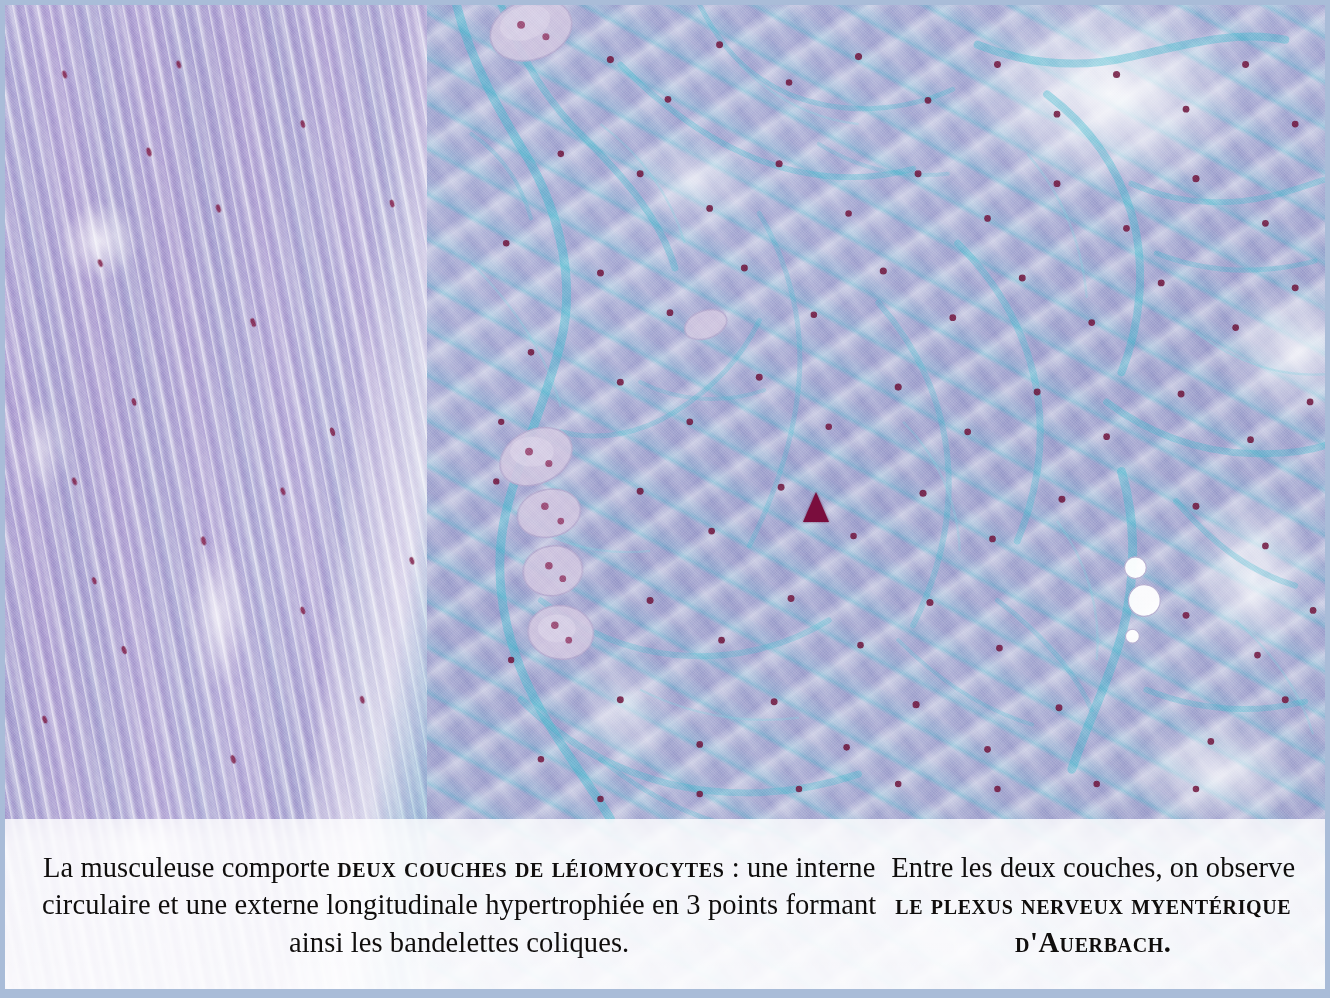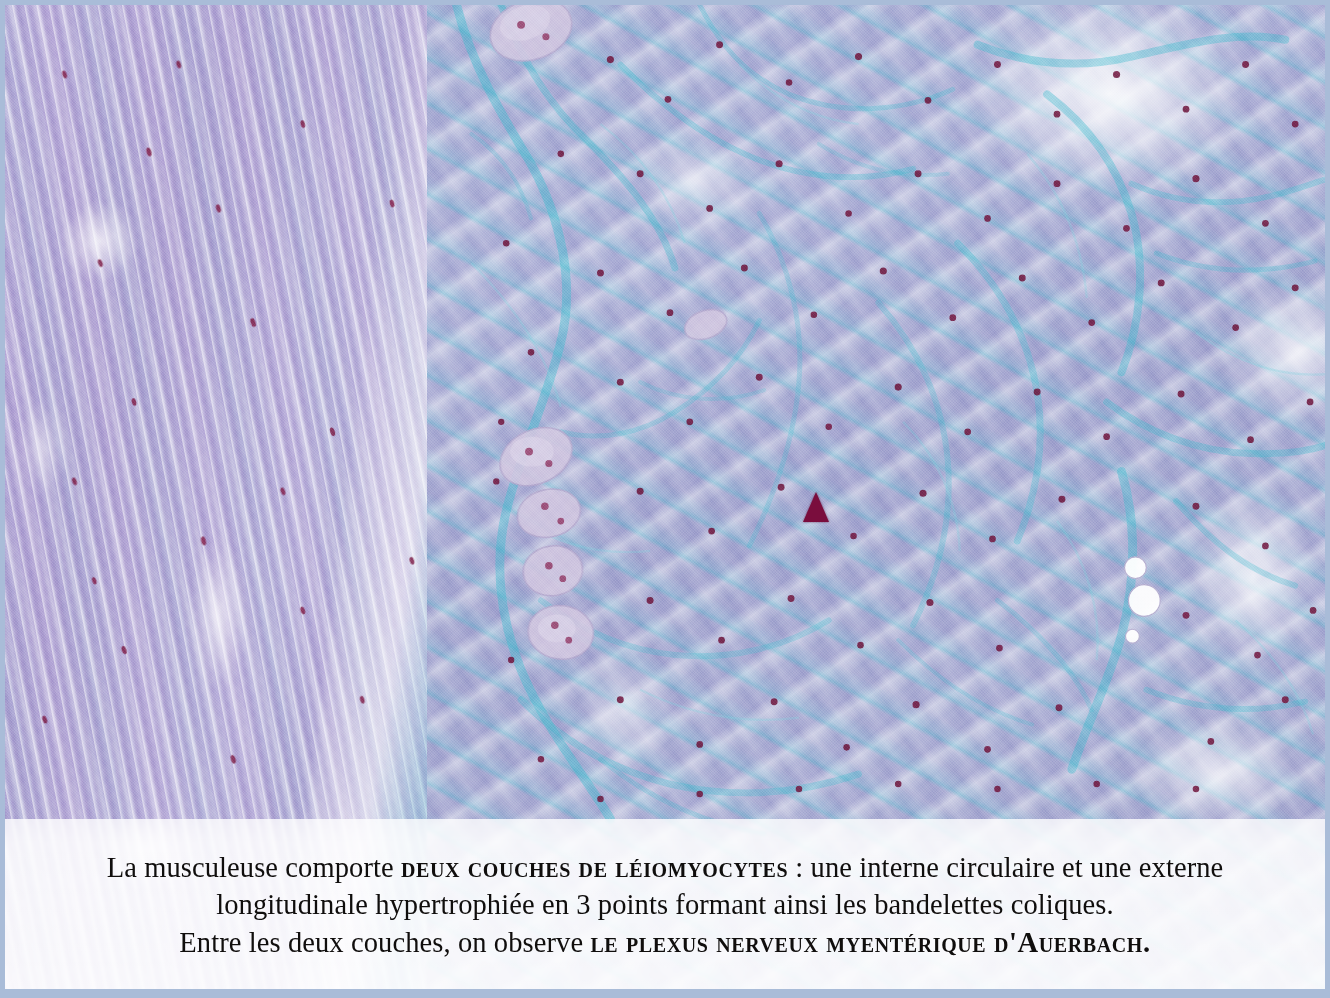--- a/index.html
+++ b/index.html
@@ -146,21 +146,20 @@
   .caption{
     position:absolute;
     left:0; right:0; bottom:0;
     height:170px;
     background:
       linear-gradient(180deg, rgba(255,255,255,.80) 0%, rgba(255,255,255,.87) 14%, rgba(255,255,255,.90) 100%);
     backdrop-filter:blur(1px);
     box-sizing:border-box;
     padding:6px 26px 4px 26px;
     display:flex;
-    flex-direction:column;
     align-items:center;
     justify-content:center;
     text-align:center;
     color:#12100f;
   }
   .caption p{
     margin:0;
     font-family:"Liberation Serif", serif;
     font-size:28.5px;
     line-height:1.32;

